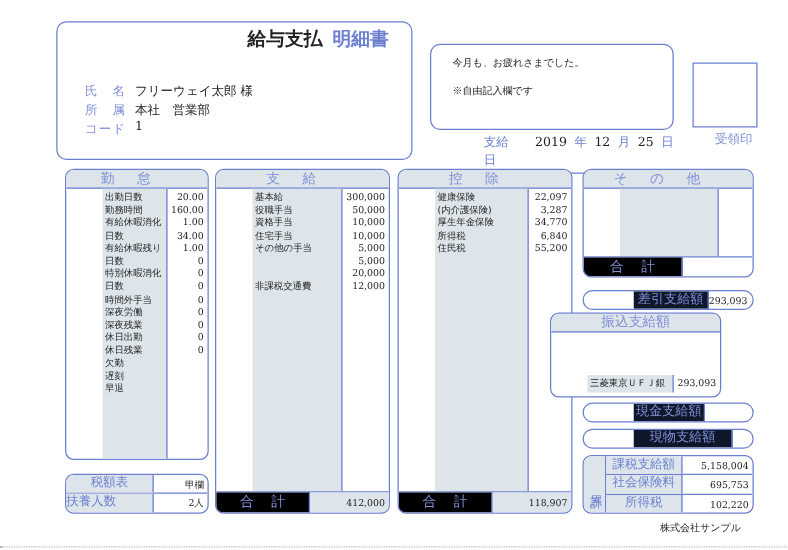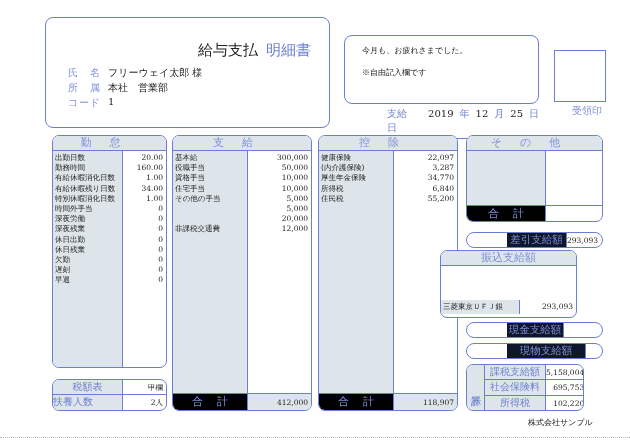--- a/index.html
+++ b/index.html
@@ -5,36 +5,36 @@
   * { box-sizing: border-box; margin: 0; padding: 0; }
   body { width: 630px; height: 440px; background: #fff; position: relative; overflow: hidden;
          font-family: "DejaVu Serif", "Liberation Serif", serif; color: #222; }
   .abs { position: absolute; }
   .bl { border: 1.5px solid #6b7fd1; }
   .acc { color: #6b7fd1; }
   .bg { background: #dde5ea; }
 
   
   #hdr { left: 45px; top: 17px; width: 285px; height: 111px; border-radius: 8px; }
-  #title { right: 18px; top: 23px; font-size: 15px; }
+  #title { right: 18px; top: 4px; font-size: 15px; font-weight: bold; }
   #title .acc { margin-left: 8px; }
   .info { left: 22px; font-size: 10px; display: flex; gap: 8px; }
   .info .lbl { width: 32px; color: #7f8fd8; letter-spacing: 0; display: flex; justify-content: space-between; }
 
   
   #msg { left: 344px; top: 35px; width: 195px; height: 69px; border-radius: 8px; font-size: 8px; padding: 10px 17px; line-height: 1.2; }
   #msg p { margin-bottom: 12px; }
   #paydate { left: 367px; top: 107px; width: 172px; font-size: 10px; border-bottom: 1.5px solid #6b7fd1; padding: 0 0 3px 20px; display: flex; gap: 6px; align-items: baseline; }
   #stamp { left: 554px; top: 50px; width: 52px; height: 52px; }
   #stamp-lbl { left: 572px; top: 104px; font-size: 10px; color: #8090d8; }
 
   
   .panel { border: 1.5px solid #6b7fd1; border-radius: 7px; overflow: hidden; background: #fff; display: flex; flex-direction: column; }
   .panel .ph { height: 15px; background: #dde5ea; border-bottom: 1.5px solid #6b7fd1; color: #7f8fd8; font-size: 11px; text-align: center; line-height: 14px; letter-spacing: 18px; }
-  .panel .body { flex: 1; display: flex; }
+  .panel .body { flex: 1; display: flex; margin-left: 29px; }
   .panel .lc { background: #dde5ea; border-right: 1.5px solid #6b7fd1; font-size: 7.5px; padding: 2px 2px; line-height: 10.2px; font-family: "DejaVu Sans", sans-serif; }
   .panel .rc { flex: 1; font-size: 7.5px; padding: 2px 3px; line-height: 10.2px; text-align: right; }
   .panel .ft { height: 17px; border-top: 1.5px solid #6b7fd1; display: flex; }
   .panel .ft .fl { background: #000000; border-right: 1.5px solid #6b7fd1; color: #7f8fd8; font-size: 11px; text-align: center; line-height: 15px; letter-spacing: 14px; padding-left: 14px; }
   .panel .ft .fr { flex: 1; font-size: 7.5px; text-align: right; padding: 4px 3px 0 0; }
 
   .pill { border: 1.5px solid #6b7fd1; border-radius: 8px; overflow: hidden; display: flex; height: 16px; }
   .pill .pl { width: 86px; background: #0f172a; border-right: 1.5px solid #6b7fd1; color: #7f8fd8; font-size: 10.5px; text-align: center; line-height: 13px; margin-left: 40px; }
   .pill .pr { flex: 1; font-size: 7.5px; text-align: right; padding: 3px 4px 0 0; }
 
@@ -222,21 +222,21 @@
 
 <div class="abs pill" style="left:466px; top:322px; width:137px;">
   <div class="pl" style="width:57px;">現金支給額</div>
   <div class="pr"></div>
 </div>
 <div class="abs pill" style="left:466px; top:343px; width:137px;">
   <div class="pl" style="width:79px;">現物支給額</div>
   <div class="pr"></div>
 </div>
 
-<div class="abs" style="left:466px; top:364px; width:118px; height:47px; border:1.5px solid #6b7fd1; border-radius:7px; overflow:hidden; display:flex;">
+<div class="abs" style="left:466px; top:364px; width:137px; height:47px; border:1.5px solid #6b7fd1; border-radius:7px; overflow:hidden; display:flex;">
   <div class="bg acc" style="width:18px; border-right:1.5px solid #6b7fd1; font-size:10px; display:flex; align-items:center; justify-content:center; writing-mode:vertical-rl;">累計</div>
   <div style="flex:1; display:flex; flex-direction:column;" id="cum">
       <div style="flex: 1 1 0%; display: flex; border-bottom: 1.5px solid rgb(107, 127, 209);">
         <div class="bg acc" style="width:61px; border-right:1.5px solid #6b7fd1; font-size:10px; text-align:center; line-height:13px;">課税支給額</div>
         <div style="flex:1; font-size:7.5px; text-align:right; padding:3px 3px 0 0;">5,158,004</div>
       </div>
       <div style="flex: 1 1 0%; display: flex; border-bottom: 1.5px solid rgb(107, 127, 209);">
         <div class="bg acc" style="width:61px; border-right:1.5px solid #6b7fd1; font-size:10px; text-align:center; line-height:13px;">社会保険料</div>
         <div style="flex:1; font-size:7.5px; text-align:right; padding:3px 3px 0 0;">695,753</div>
       </div>

